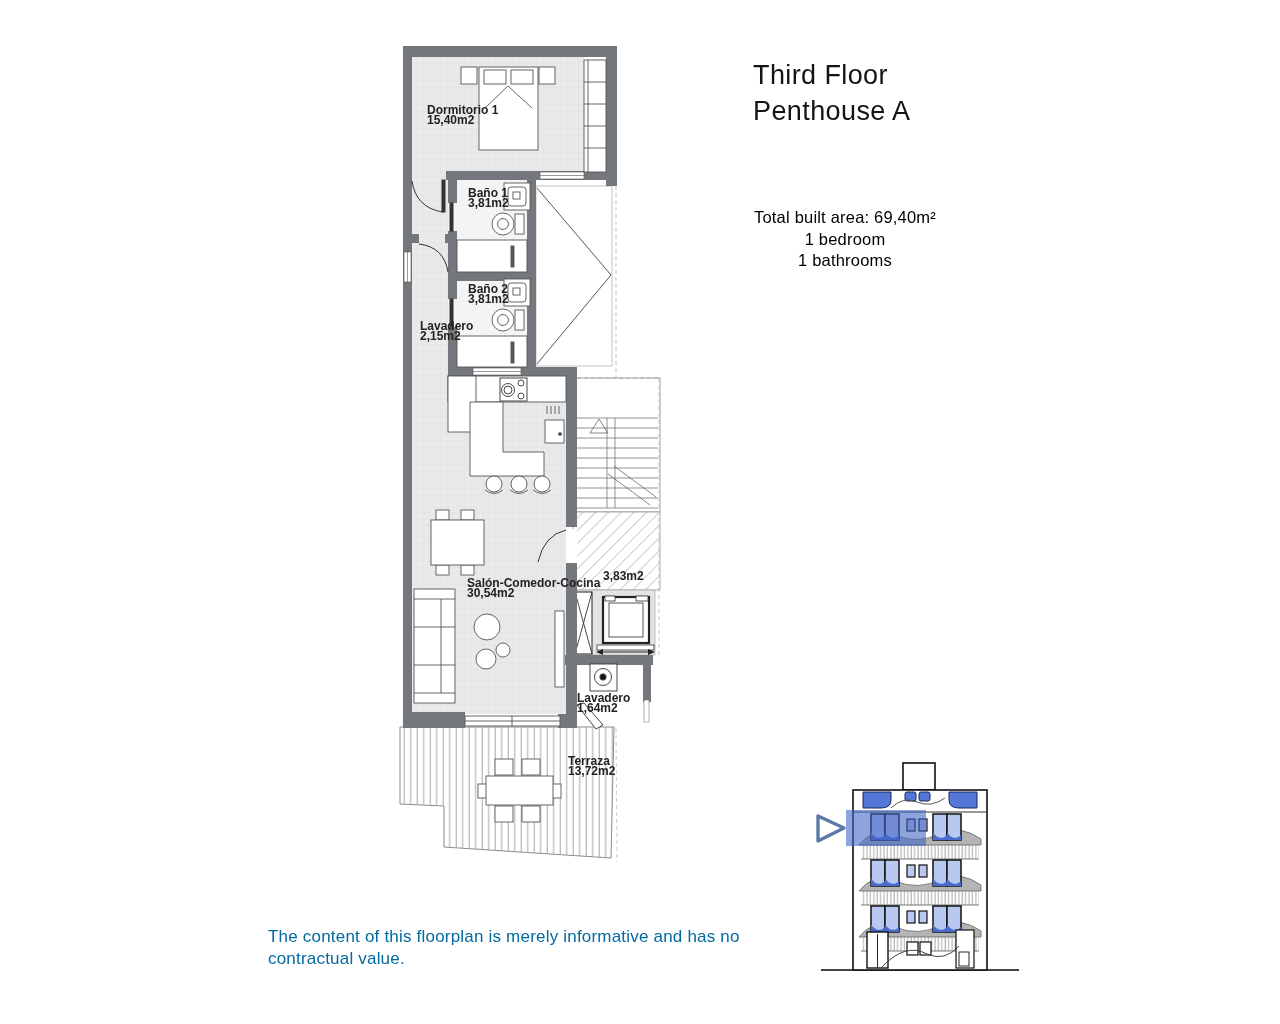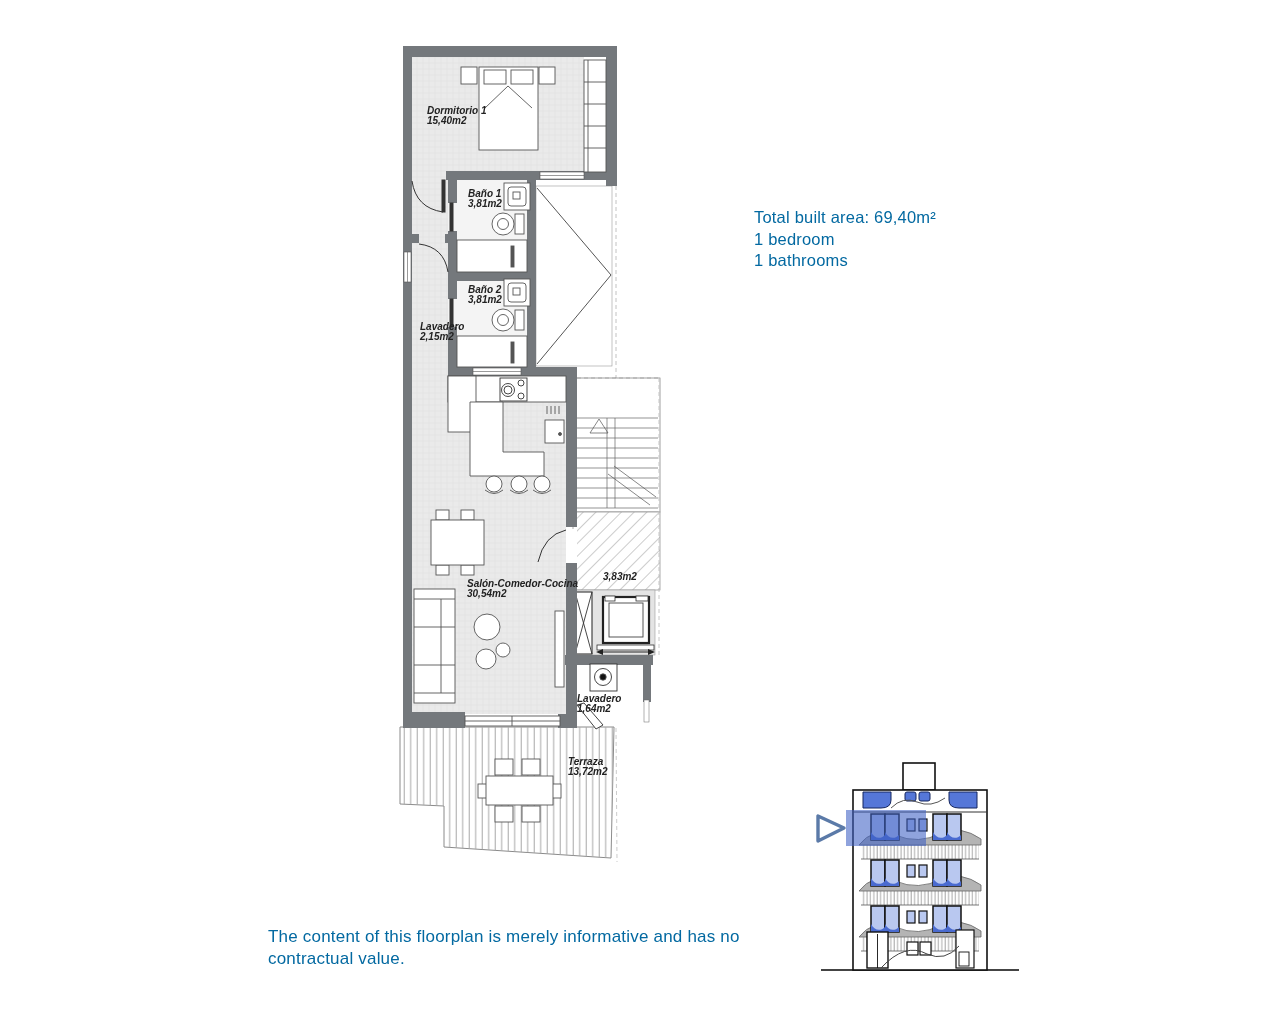--- a/index.html
+++ b/index.html
@@ -4,30 +4,30 @@
 <style>
   html,body{margin:0;padding:0;}
   body{width:1280px;height:1024px;background:#ffffff;overflow:hidden;
        font-family:"Liberation Sans",sans-serif;}
   #stage{position:relative;width:1280px;height:1024px;background:#fff;}
 
   
   .title{position:absolute;left:753px;top:57px;font-size:27px;line-height:36px;
          font-weight:500;color:#141414;letter-spacing:.4px;}
   .summary{position:absolute;left:754px;top:207px;font-size:16.5px;line-height:21.5px;
-           color:#0369a1;letter-spacing:.2px;}
+           color:#000000;letter-spacing:.2px;text-align:center;}
   .summary div{white-space:nowrap;}
 
   
   .disclaimer{position:absolute;left:268px;top:926px;width:505px;font-size:17px;
               line-height:22px;color:#0369a1;letter-spacing:.2px;}
 
   
-  .plan-label{position:absolute;font-size:10px;line-height:9.5px;font-weight:600;
-              color:#222;white-space:nowrap;font-style:italic;}
+  .plan-label{position:absolute;font-size:12px;line-height:9.5px;font-weight:600;
+              color:#222;white-space:nowrap;}
   #lbl-dormitorio{left:427px;top:106px}
   #lbl-bano1{left:468px;top:189px}
   #lbl-bano2{left:468px;top:285px}
   #lbl-pasillo{left:420px;top:322px}
   #lbl-salon{left:467px;top:579px}
   #lbl-stair{left:603px;top:572px}
   #lbl-lavadero{left:577px;top:694px}
   #lbl-terraza{left:568px;top:757px}
 
   svg{position:absolute;}
@@ -295,20 +295,24 @@
   </div>
   <div class="plan-label" id="lbl-lavadero">
     <span>Lavadero</span><br>
     <span>1,64m2</span>
   </div>
   <div class="plan-label" id="lbl-terraza">
     <span>Terraza</span><br>
     <span>13,72m2</span>
   </div>
 
+  <div class="title">
+    <div>Third Floor</div>
+    <div>Penthouse A</div>
+  </div>
 
   <div class="summary">
     <div>Total built area: 69,40m²</div>
     <div>1 bedroom</div>
     <div>1 bathrooms</div>
   </div>
 
   <div class="disclaimer">The content of this floorplan is merely informative and has no contractual value.</div>
 
   <svg id="elev-svg" width="210" height="222" viewBox="0 0 210 222">

